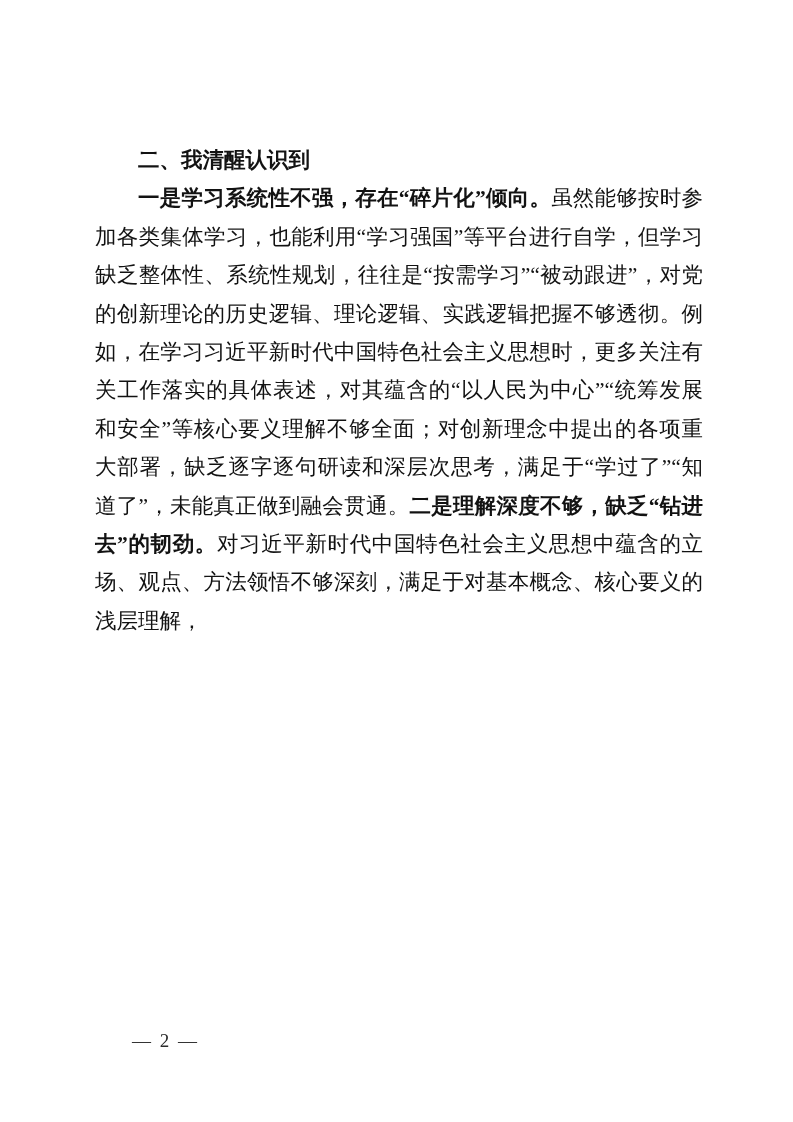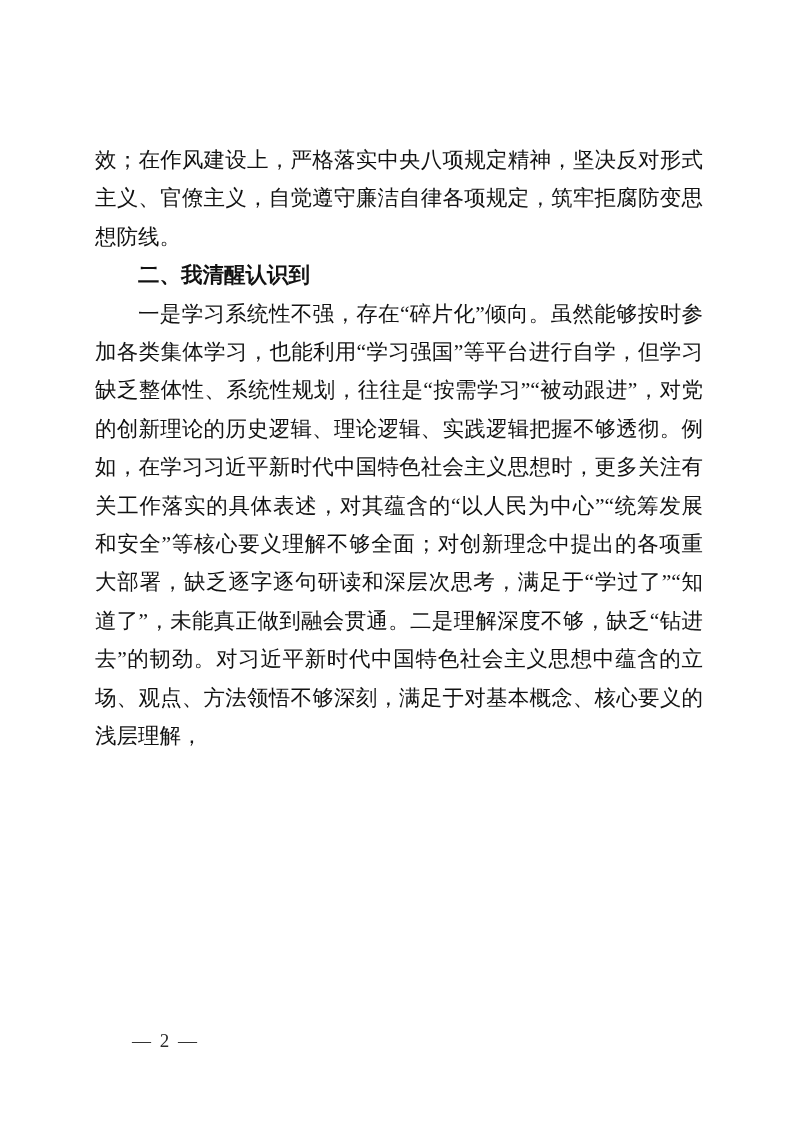--- a/index.html
+++ b/index.html
@@ -29,35 +29,34 @@
     font-family: "Liberation Sans", "DejaVu Sans", sans-serif;
     font-weight: 700;
     text-indent: 2em;
     margin: 0;
   }
   .subsection-heading {
     font-weight: 700;
     text-indent: 2em;
     margin: 0;
   }
-  .run-bold { font-weight: 400; }
+  .run-bold { font-weight: 700; }
   .footer {
     position: absolute;
     left: 132px;
     top: 1029px;
     font-size: 19px;
     line-height: 24px;
     color: #2b2b2b;
     letter-spacing: 2px;
   }
 </style>
 </head>
 <body>
 
 <div class="page">
   <div class="content">
-    <p class="no-indent">效；在作风建设上，严格落实中央八项规定精神，坚决反对形式主义、官僚主义，自觉遵守廉洁自律各项规定，筑牢拒腐防变思想防线。</p>
     <p class="section-heading">二、我清醒认识到</p>
     <p><span class="run-bold">一是学习系统性不强，存在“碎片化”倾向。</span><span>虽然能够按时参加各类集体学习，也能利用“学习强国”等平台进行自学，但学习缺乏整体性、系统性规划，往往是“按需学习”“被动跟进”，对党的创新理论的历史逻辑、理论逻辑、实践逻辑把握不够透彻。例如，在学习习近平新时代中国特色社会主义思想时，更多关注有关工作落实的具体表述，对其蕴含的“以人民为中心”“统筹发展和安全”等核心要义理解不够全面；对创新理念中提出的各项重大部署，缺乏逐字逐句研读和深层次思考，满足于“学过了”“知道了”，未能真正做到融会贯通。</span><span class="run-bold">二是理解深度不够，缺乏“钻进去”的韧劲。</span><span>对习近平新时代中国特色社会主义思想中蕴含的立场、观点、方法领悟不够深刻，满足于对基本概念、核心要义的浅层理解，</span></p>
   </div>
 
   <div class="footer">— 2 —</div>
 </div>
 
 </body></html>

